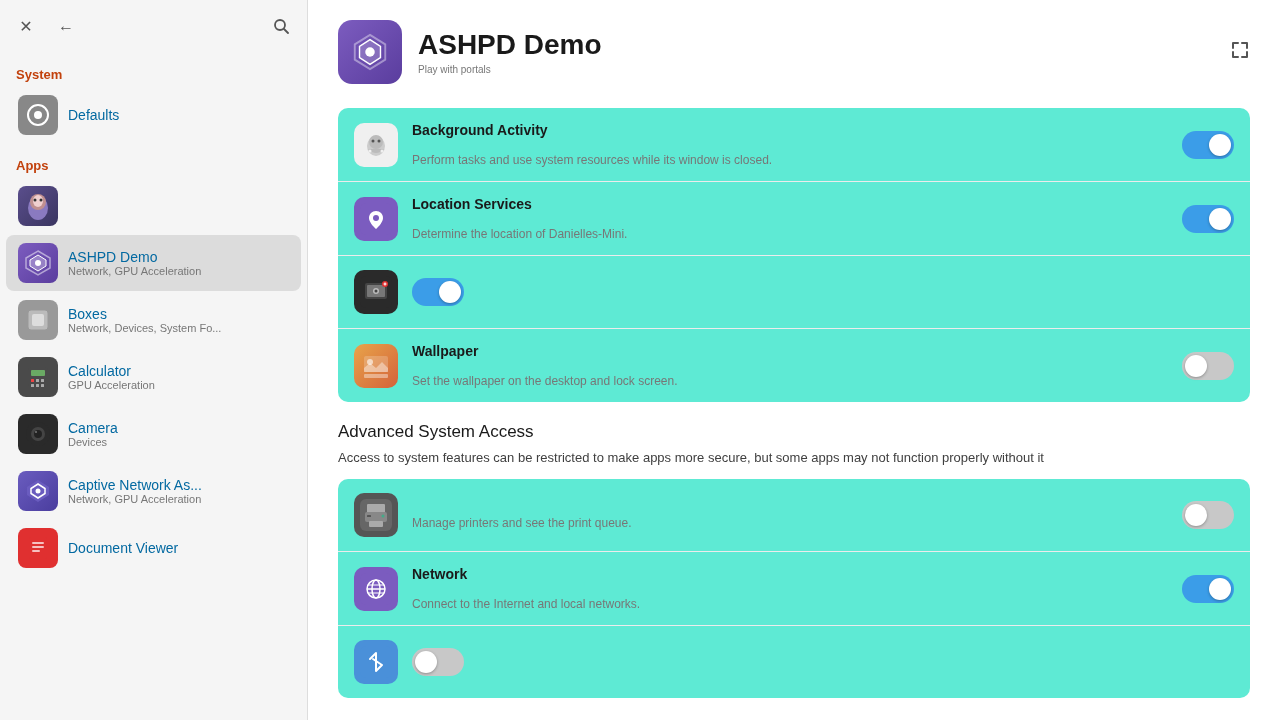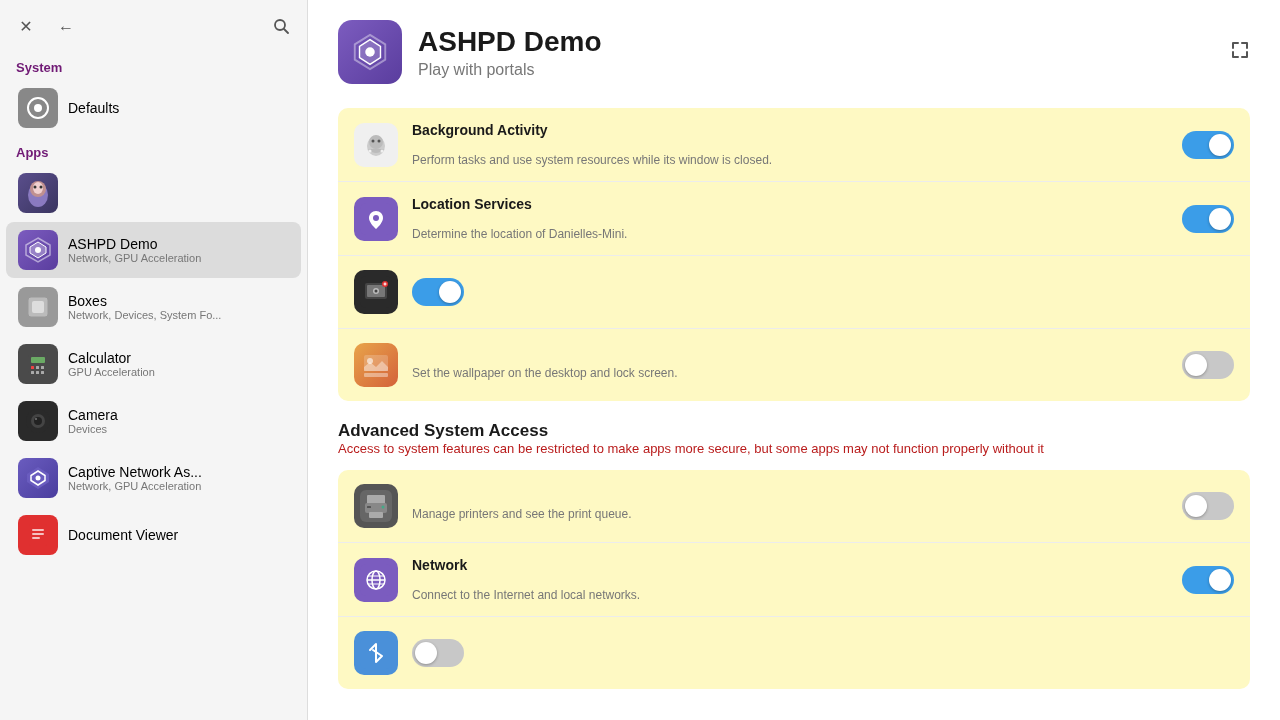--- a/index.html
+++ b/index.html
@@ -48,22 +48,23 @@
       align-items: center;
       justify-content: center;
       border-radius: 5px;
       font-size: 16px;
       color: #555;
     }
 
     .sidebar-section-label {
       font-size: 13px;
       font-weight: 700;
-      color: #701a75;
+      color: #c2410c;
       padding: 8px 16px 4px 16px;
+      margin-top: 7px;
     }
 
     .sidebar-items {
       overflow-y: auto;
       flex: 1;
     }
 
     .sidebar-item {
       display: flex;
       align-items: center;
@@ -81,21 +82,21 @@
       margin-right: 10px;
       flex-shrink: 0;
       display: flex;
       align-items: center;
       justify-content: center;
       font-size: 22px;
       overflow: hidden;
     }
 
     .sidebar-item-text { display: flex; flex-direction: column; }
-    .sidebar-item-name { font-size: 14px; font-weight: 500; color: #000000; }
+    .sidebar-item-name { font-size: 14px; font-weight: 500; color: #0369a1; }
     .sidebar-item-sub { font-size: 11px; color: #777; }
 
     
     .main {
       flex: 1;
       background: #ffffff;
       height: 720px;
       overflow-y: auto;
       padding: 20px 30px;
     }
@@ -114,34 +115,34 @@
       background: linear-gradient(135deg, #7c5cbf, #5a3d9e);
       display: flex;
       align-items: center;
       justify-content: center;
       flex-shrink: 0;
     }
 
     .app-icon-large svg { width: 40px; height: 40px; }
 
     .app-title { font-size: 28px; font-weight: 700; color: #1a1a1a; }
-    .app-subtitle { font-size: 16px; color: #777; margin-top: 3px; }
+    .app-subtitle { font-size: 10px; color: #777; margin-top: 3px; }
 
     .expand-btn {
       margin-left: auto;
       background: transparent;
       border: none;
       font-size: 20px;
       cursor: pointer;
       color: #555;
     }
 
     
     .permission-card {
-      background: #fef9c3;
+      background: #5eead4;
       border-radius: 10px;
       margin-bottom: 10px;
       overflow: hidden;
     }
 
     .permission-row {
       display: flex;
       align-items: center;
       padding: 14px 16px;
       border-bottom: 1px solid #ececec;
@@ -192,28 +193,28 @@
       box-shadow: 0 1px 3px rgba(0,0,0,0.3);
       transition: left 0.2s;
     }
 
     .toggle.on .toggle-knob { left: 27px; }
     .toggle.off .toggle-knob { left: 3px; }
 
     
     .section-title {
       font-size: 17px;
-      font-weight: 700;
+      font-weight: 400;
       color: #1a1a1a;
-      margin: 20px 0 0 0;
+      margin: 20px 0 8px 0;
     }
 
     .section-desc {
       font-size: 13px;
-      color: #b91c1c;
+      color: #404040;
       margin-bottom: 14px;
     }
 
     
     .icon-ghost { background: #f0f0f0; }
     .icon-location { background: #7b5cbf; }
     .icon-screenshot { background: #2a2a2a; }
     .icon-printing { background: #555; }
     .icon-network { background: #7b5cbf; }
     .icon-bluetooth { background: #4a90d9; }
@@ -454,20 +455,21 @@
       <div class="perm-icon" style="background: linear-gradient(135deg, #e8a44a, #d4623a); border-radius: 10px;">
         <svg width="32" height="32" viewBox="0 0 32 32" fill="none">
           <rect width="32" height="32" rx="6" fill="none"></rect>
           <rect x="4" y="6" width="24" height="16" rx="2" fill="rgba(255,255,255,0.2)"></rect>
           <circle cx="10" cy="12" r="3" fill="rgba(255,255,255,0.6)"></circle>
           <path d="M4 18 L10 13 L16 18 L22 12 L28 18 L28 22 L4 22Z" fill="rgba(255,255,255,0.4)"></path>
           <rect x="4" y="24" width="24" height="4" rx="1" fill="rgba(255,255,255,0.4)"></rect>
         </svg>
       </div>
       <div class="perm-text">
+        <div class="perm-title">Wallpaper</div>
         <div class="perm-desc">Set the wallpaper on the desktop and lock screen.</div>
       </div>
       <button class="toggle off">
         <div class="toggle-knob"></div>
       </button>
     </div>
   </div>
 
   <div class="section-title">Advanced System Access</div>
   <div class="section-desc">Access to system features can be restricted to make apps more secure, but some apps may not function properly without it</div>

